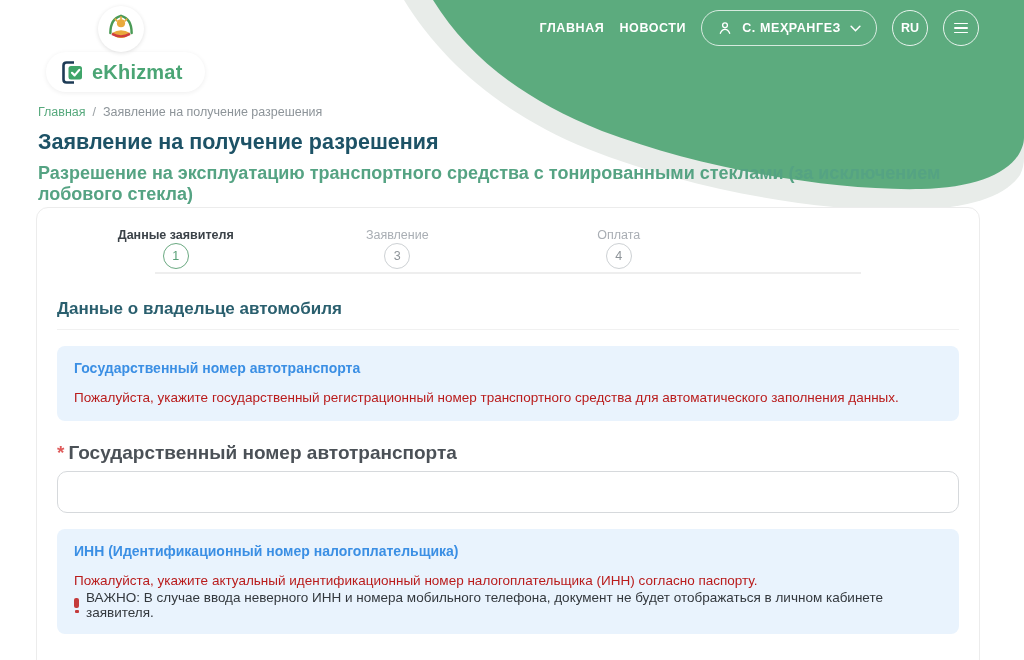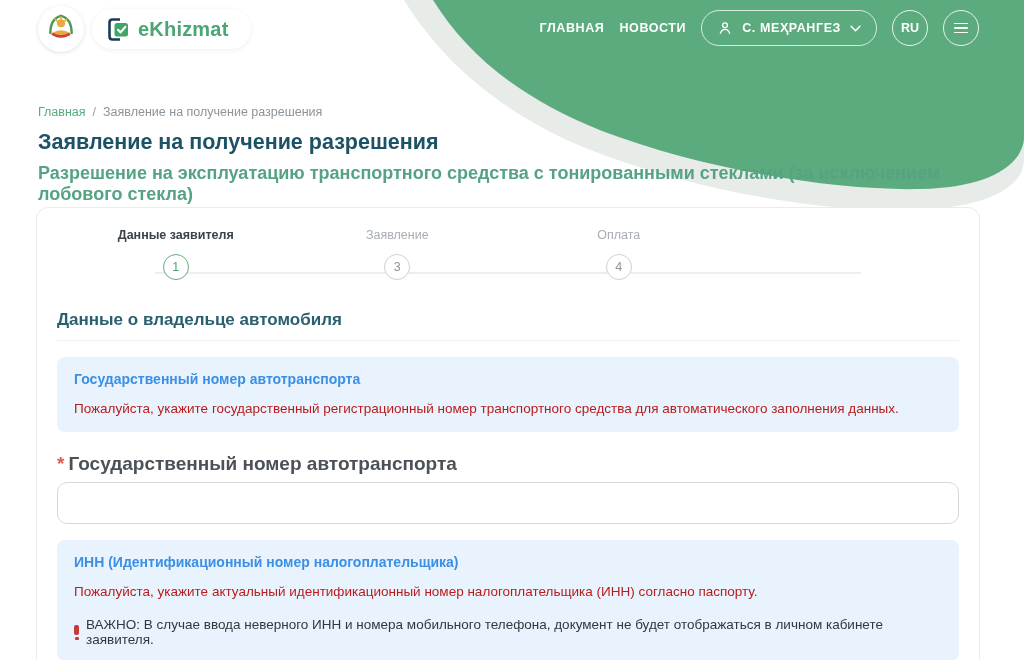--- a/index.html
+++ b/index.html
@@ -4,21 +4,21 @@
 <style>
   * { margin:0; padding:0; box-sizing:border-box; }
   html,body { width:1024px; height:660px; overflow:hidden; background:#fff;
     font-family:"Liberation Sans","DejaVu Sans",sans-serif; }
   .stage { position:relative; width:1024px; height:660px; overflow:hidden; background:#fff; }
 
   
   .bg-svg { position:absolute; top:0; left:0; z-index:0; }
 
   
-  .logo-group { position:absolute; left:38px; top:6px; z-index:5; display:flex; align-items:center; }
+  .logo-group { position:absolute; left:38px; top:6px; z-index:5; display:flex; align-items:center;flex-direction:column; }
   .emblem { width:46px; height:46px; border-radius:50%; background:#fff;
     box-shadow:0 1px 4px rgba(0,0,0,.12); display:flex; align-items:center; justify-content:center; z-index:2; }
   .brand-pill { margin-left:8px; height:40px; background:#fff; border-radius:20px;
     box-shadow:0 1px 5px rgba(0,0,0,.07); display:flex; align-items:center; padding:0 22px 0 12px; }
   .brand-text { color:#4ba575; font-size:20px; font-weight:700; margin-left:7px; letter-spacing:.2px; }
 
   .nav { position:absolute; top:10px; right:45px; z-index:5; display:flex; align-items:center; gap:15px; }
   .nav-link { color:#fff; font-size:12.5px; font-weight:600; letter-spacing:.6px; cursor:pointer; }
   .user-pill { height:36px; border:1px solid rgba(255,255,255,.75); border-radius:18px;
     display:flex; align-items:center; gap:9px; padding:8px 15px; color:#fff; cursor:pointer; }
@@ -37,35 +37,35 @@
   .page-subtitle { position:absolute; left:38px; top:163px; z-index:4; font-size:18px; font-weight:600; color:#55a383; }
 
   
   .card { position:absolute; left:36px; top:207px; width:944px; height:520px; z-index:4;
     background:#fff; border:1px solid #ececec; border-radius:12px; }
 
   
   .stepper { position:relative; padding:20px 28px 0; }
   .step-track { position:absolute; left:12.5%; right:12.5%; top:64px; height:2px; background:#eeeeee; }
   .steps { display:grid; grid-template-columns:repeat(4,1fr); position:relative; }
-  .step { display:flex; flex-direction:column; align-items:center; gap:12px; cursor:pointer; }
+  .step { display:flex; flex-direction:column; align-items:center; gap:1px; cursor:pointer; }
   .step-label { font-size:12.5px; color:#a9aeb4; }
   .step.active .step-label { color:#3b4248; font-weight:700; }
   .step-circle { width:26px; height:26px; border-radius:50%; background:#fff; border:1.5px solid #cdd1d4;
     color:#8e9499; font-size:12.5px; display:flex; align-items:center; justify-content:center; position:relative; z-index:1; }
   .step.active .step-circle { border-color:#6aa981; color:#58a077; }
 
   
   .section-title { margin:30px 20px 0; padding-bottom:10px; border-bottom:1px solid #f1f1f1;
     font-size:17px; font-weight:700; color:#2a5f6e; }
 
   .info-box { margin:16px 20px 0; background:#e9f3fd; border-radius:8px; padding:14px 17px; }
   .info-title { color:#3b8fe4; font-size:14px; font-weight:700; }
   .info-text { color:#b91c1c; font-size:13.5px; margin-top:13px; line-height:1.35; }
-  .info-warning { color:#33383d; font-size:13.5px; margin-top:16px; display:flex; align-items:center; gap:7px; }
+  .info-warning { color:#33383d; font-size:13.5px; margin-top:0; display:flex; align-items:center; gap:7px; }
   .warn-ic { width:5px; height:15px; position:relative; flex:0 0 auto; }
   .warn-ic i { position:absolute; top:0; left:0; width:5px; height:10px; background:#c43b3b; border-radius:2px; }
   .warn-ic b { position:absolute; bottom:0; left:1px; width:4px; height:3px; background:#c43b3b; border-radius:1px; }
 
   .field { margin:21px 20px 0; }
   .field-label { font-size:19px; color:#4b5157; font-weight:700; }
   .req { color:#df5a5a; margin-right:4px; }
   .text-input { margin-top:7px; width:100%; height:42px; border:1px solid #d6d9dc; border-radius:10px;
     background:#fff; font-size:14px; padding:0 14px; outline:none; font-family:inherit; }
 </style>

